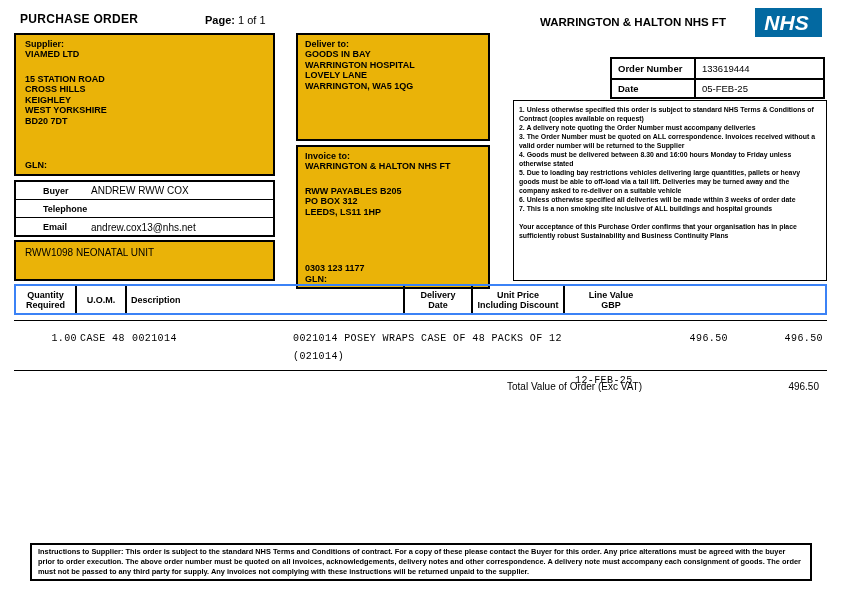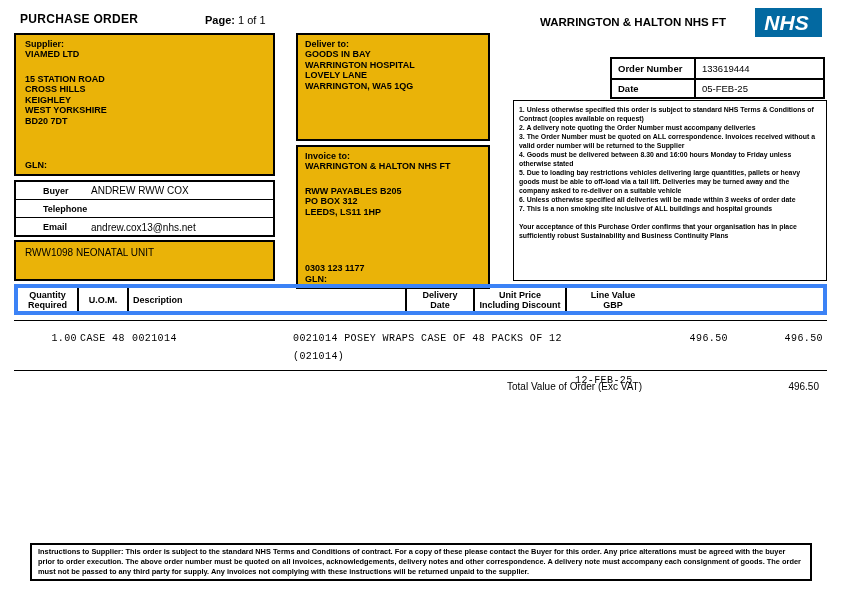--- a/index.html
+++ b/index.html
@@ -50,21 +50,21 @@
   .order-row { display: flex; height: 19px; align-items: center; }
   .order-row + .order-row { border-top: 2px solid #000; }
   .order-row .lbl { width: 84px; font-size: 9.5px; font-weight: bold; padding-left: 6px; border-right: 2px solid #000; height: 100%; display: flex; align-items: center; }
   .order-row .val { font-size: 9.5px; padding-left: 6px; }
 
   .terms-box { left: 513px; top: 100px; width: 314px; height: 181px; border: 1.5px solid #000; padding: 4px 5px; }
   .terms-line { font-size: 6.9px; font-weight: bold; line-height: 9px; }
   .terms-blank { height: 9px; }
 
   
-  .items-header { left: 14px; top: 284px; width: 813px; height: 31px; border: 4px solid #3b82f6; display: flex; }
+  .items-header { left: 14px; top: 284px; width: 813px; height: 31px; border: 2px solid #3b82f6; display: flex; }
   .ih-cell {
     font-size: 9px; font-weight: bold; white-space: pre-line;
     display: flex; align-items: center; border-right: 2px solid #000;
     padding: 1px 4px; line-height: 10px;
   }
   .ih-cell:last-child { border-right: none; }
   .ih-center { justify-content: center; text-align: center; }
   .c-qty { width: 61px; } .c-uom { width: 50px; } .c-part { width: 164px; }
   .c-desc { width: 278px; } .c-date { width: 68px; } .c-price { width: 92px; } .c-line { width: 92px; }
   .hline { height: 0; border-top: 1px solid #000; }

